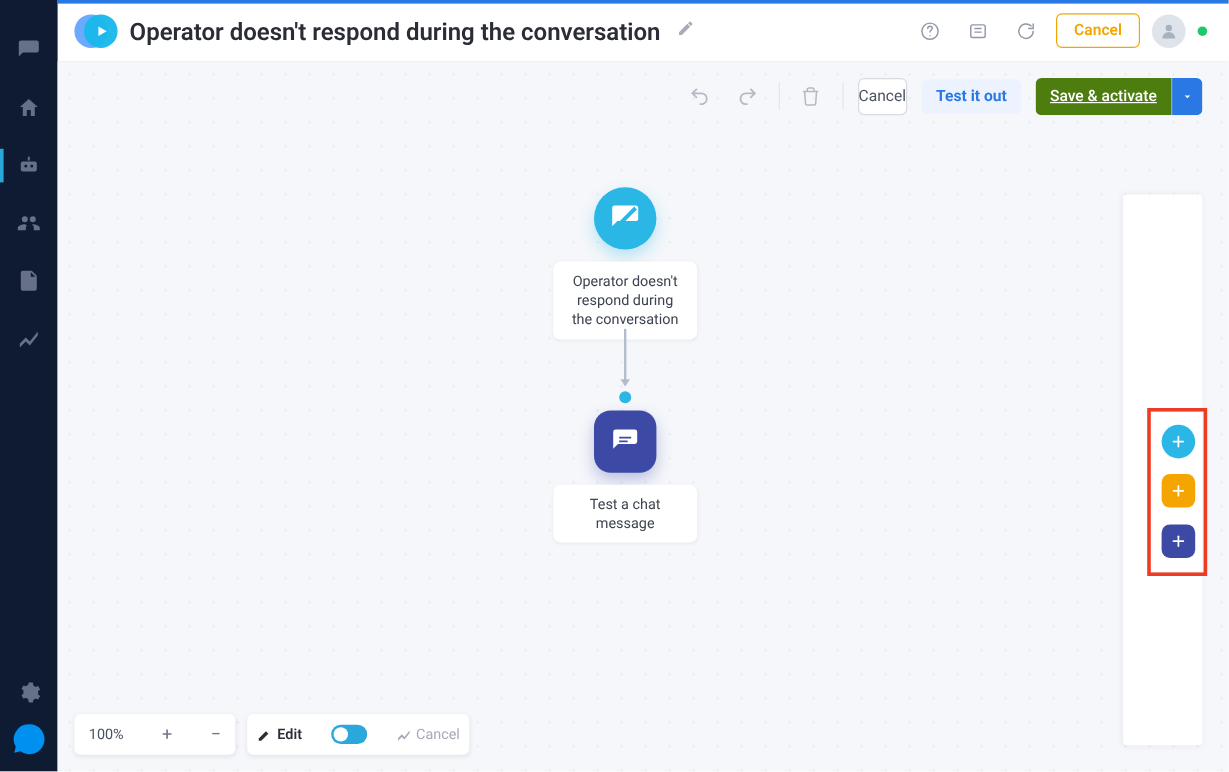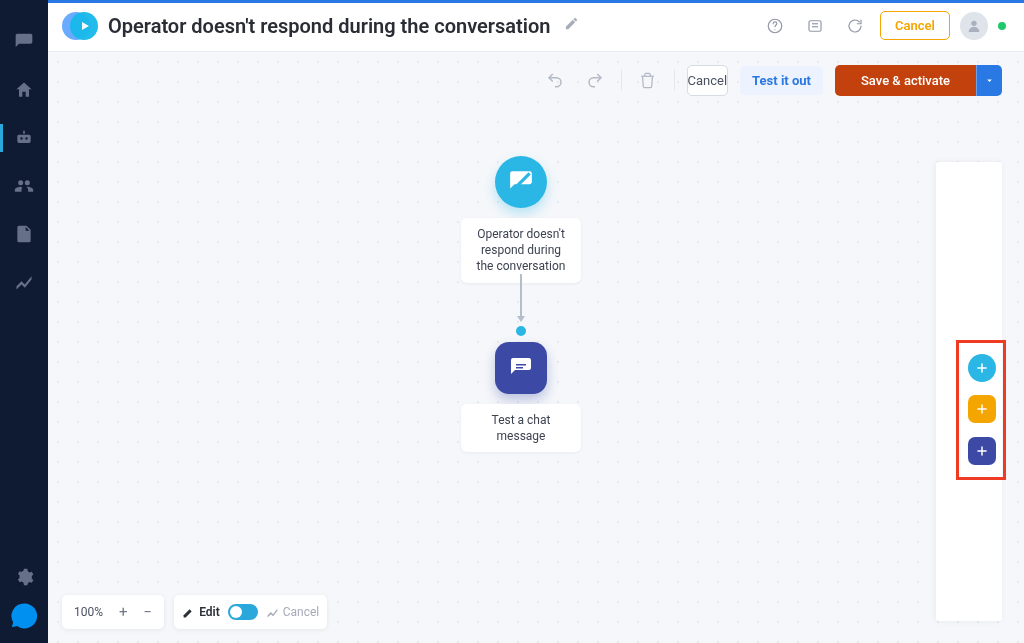--- a/index.html
+++ b/index.html
@@ -139,27 +139,28 @@
       font-size: 13px;
       cursor: pointer;
       font-weight: 700;
     }
     .save-group {
       display: flex;
       border-radius: 5px;
       overflow: hidden;
     }
     .ab-save {
-      background: #c2410c;
+      background: #4d7c0f;
       color: #fff;
-      padding: 8px 26px;
+      padding: 8px 12px;
       font-size: 13px;
       font-weight: 500;
       cursor: pointer;
       border: none;
+      text-decoration: underline;
     }
     .ab-save-more {
       background: #2a78e4;
       color: #fff;
       width: 26px;
       display: flex; align-items: center; justify-content: center;
       border-left: 1px solid rgba(255,255,255,0.3);
       cursor: pointer;
     }
 
@@ -286,21 +287,21 @@
     .zoom-box, .mode-box {
       background: #fff;
       border-radius: 5px;
       display: flex;
       align-items: center;
       height: 34px;
       padding: 0 8px;
       box-shadow: 0 1px 4px rgba(20,30,60,0.08);
       font-size: 12px;
       color: #4a5161;
-      gap: 8px;
+      gap: 24px;
     }
     .zoom-box .z-val { padding: 0 4px; }
     .zoom-box .z-ctrl { color: #6f7785; padding: 0 4px; cursor: pointer; font-size: 15px; }
     .mode-box svg { width: 13px; height: 13px; }
     .mode-edit { display: flex; align-items: center; gap: 4px; font-weight: 600; color: #2b2f37;}
     .mode-analyze { display: flex; align-items: center; gap: 4px; color: #a4abb8; }
     .switch {
       width: 30px; height: 16px; background: #2aa7db; border-radius: 10px;
       position: relative;
     }

